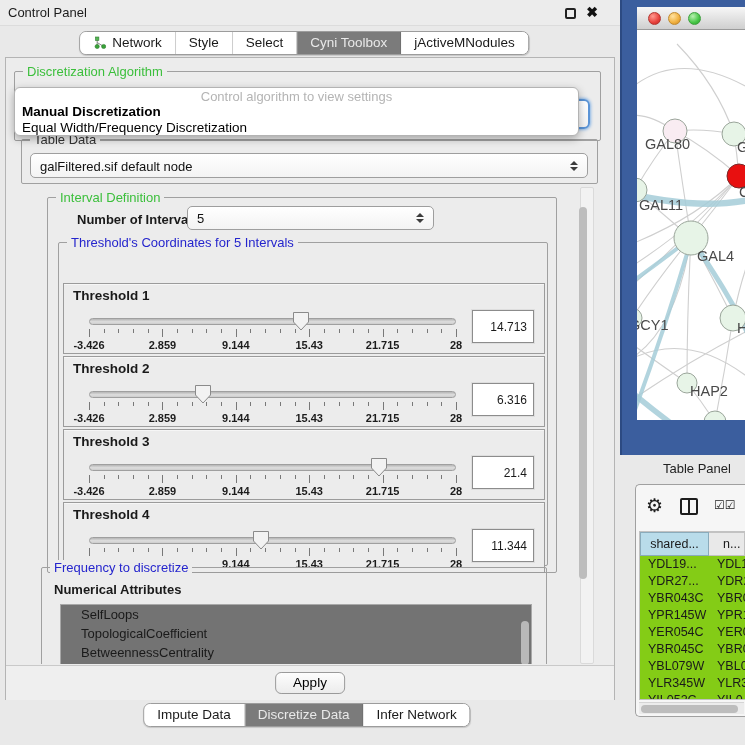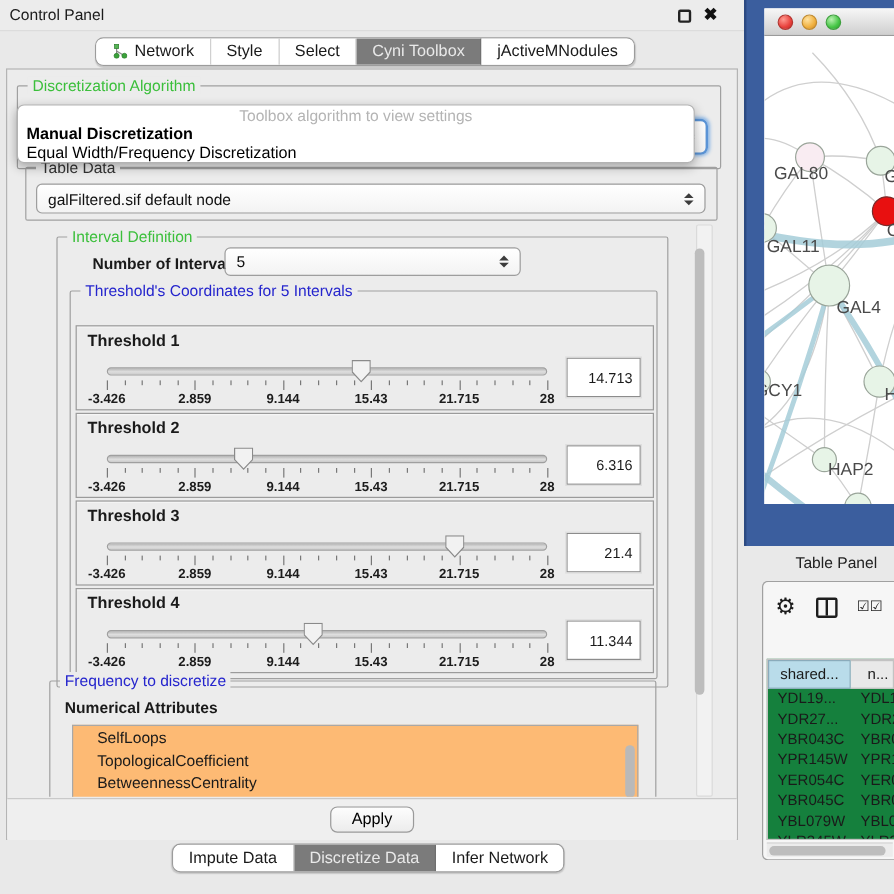--- a/index.html
+++ b/index.html
@@ -41,36 +41,36 @@
   .popup .item { height:16px; line-height:16px; padding-left:7px; font-size:13.5px; color:#000; }
   .popup .item.b { font-weight:bold; }
 
   .scrollpane { position:absolute; left:2px; top:129px; width:572px; height:477px; overflow:hidden; }
   .vscroll { position:absolute; width:14px; background:#f2f2f2; border:1px solid #dadada; border-radius:2px; }
   .vscroll .thumb { position:absolute; left:2px; width:8px; background:#bdbdbd; border-radius:4px; }
   .sp-scroll { left:574px; top:129px; height:477px; }
 
   .noi-label { position:absolute; font-weight:bold; font-size:13px; }
 
-  .thpanel { position:absolute; left:4px; width:482px; height:71px; background:#ececec; border:1px solid #9b9b9b; box-shadow:inset 0 1px 0 #f6f6f6; }
+  .thpanel { position:absolute; left:4px; width:482px; height:71px; background:#ececec; border:1px solid #9b9b9b; box-shadow:inset 0 1px 0 #f6f6f6;margin-top:12px; }
   .thpanel .tlabel { position:absolute; left:9px; top:4px; font-weight:bold; font-size:13.5px; }
   .slider { position:absolute; left:25px; top:28px; width:367px; height:40px; }
   .track { position:absolute; left:0; top:6px; width:100%; height:7px; border:1px solid #9f9f9f; border-radius:4px; background:linear-gradient(#b5b5b5,#dedede 55%,#cccccc); }
   .thumb { position:absolute; top:0; transform:translateX(-50%); }
   .ticks { position:absolute; left:0; top:17px; width:100%; height:9px; }
   .tick { position:absolute; top:0; width:1px; background:#787878; }
   .tick.minor { height:4px; }
   .tick.major { height:8px; }
   .tlabels { position:absolute; left:0; top:27px; width:100%; height:12px; }
   .tlab { position:absolute; transform:translateX(-50%); font-size:11px; font-weight:bold; color:#1c1c1c; white-space:nowrap;text-align:right; }
   .vbox { position:absolute; right:10px; top:26px; width:62px; height:33px; background:#fff; border:1px solid #8c8c8c; outline:1px solid #dedede; }
   .vbox span { position:absolute; right:6px; top:50%; transform:translateY(-50%); font-size:12px; }
 
   .attr-label { position:absolute; left:12px; top:14px; font-weight:bold; font-size:13px; }
-  .attrlist { position:absolute; background:#fdba74; border:1px solid #a8a8a8; overflow:hidden; }
+  .attrlist { position:absolute; background:#737373; border:1px solid #a8a8a8; overflow:hidden; }
   .attrlist .li { padding-left:20px; height:19px; line-height:19px; font-size:13px; }
   .attrlist .sb { position:absolute; right:2px; top:16px; width:8px; height:44px; background:#b9b9b9; border-radius:4px; }
 
   .applybar { position:absolute; left:0; top:607px; width:608px; height:35px; background:#efefef; border-top:1px solid #c9c9c9; }
   .btn { position:absolute; left:50%; top:6px; transform:translateX(-50%); padding:2px 17px 3px; font-size:13.5px; background:linear-gradient(#fdfdfd,#ececec); border:1px solid #9a9a9a; border-radius:6px; }
 
   
   .netframe { position:absolute; left:620px; top:0; width:125px; height:455px; background:#3b5e9e; box-shadow:inset 2px 0 0 #2c4a82; }
   .macwin { position:absolute; left:17px; top:7px; width:108px; height:413px; background:#fff; }
   .macbar { position:absolute; left:0; top:0; width:100%; height:23px; background:linear-gradient(#f7f7f7,#cfcfcf); border-bottom:1px solid #9a9a9a; }
@@ -81,21 +81,21 @@
   .canvas { position:absolute; left:0; top:23px; width:111px; height:390px; background:#fff; overflow:hidden; }
 
   .tp-title { position:absolute; left:620px; top:455px; width:125px; height:29px; background:#e9e9e9; }
   .tp-title span { position:absolute; left:43px; top:6px; font-size:13px; color:#222; }
   .tpanel { position:absolute; left:635px; top:484px; width:110px; height:233px; background:#f6f6f6; border:1px solid #a0a0a0; border-right:none; border-radius:5px 0 0 5px; }
   .tp-toolbar { position:absolute; left:0; top:0; width:100%; height:45px; }
   .gear { position:absolute; left:10px; top:9px; font-size:19px; color:#1d1d1d; }
   .spliticon { position:absolute; left:44px; top:13px; width:18px; height:17px; border:2px solid #1d1d1d; border-radius:2px; }
   .spliticon:after { content:""; position:absolute; left:6px; top:0; width:2px; height:13px; background:#1d1d1d; }
   .checks { position:absolute; left:78px; top:13px; font-size:12px; letter-spacing:0; color:#222; }
-  .tbl { position:absolute; left:3px; top:46px; right:0; bottom:16px; background:#15803d; border:1px solid #c2c2c2; border-right:none; overflow:hidden;margin-top:18px; }
+  .tbl { position:absolute; left:3px; top:46px; right:0; bottom:16px; background:#84cc16; border:1px solid #c2c2c2; border-right:none; overflow:hidden; }
   .tbl-head { display:flex; height:24px; }
   .th1 { width:69px; background:#b9dcea; border:1px solid #8aabbb; font-size:12.5px; text-align:center; line-height:22px; flex:none; }
   .th2 { flex:1; background:#e9e9e9; border:1px solid #c2c2c2; border-left:none; font-size:12.5px; line-height:22px; padding-left:14px; }
   .trow { display:flex; height:17px; line-height:17px; font-size:12.5px; }
   .td1 { width:69px; padding-left:8px; flex:none; overflow:hidden; white-space:nowrap; }
   .td2 { flex:1; padding-left:8px; overflow:hidden; white-space:nowrap; }
   .hscroll { position:absolute; left:3px; bottom:2px; right:1px; height:12px; background:#ececec; border-top:1px solid #d5d5d5; }
   .hscroll .thumbh { position:absolute; left:2px; top:2px; height:8px; width:92%; background:#bdbdbd; border-radius:4px; }
 
   svg text { font-family:"Liberation Sans", sans-serif; }
@@ -140,21 +140,21 @@
       <span class="legend green">Discretization Algorithm</span>
       <div class="combo focused" style="left:9px; top:27px; width:566px; height:30px;">
         <span class="arrows">
             <i class="up"></i>
             <i class="dn"></i>
           </span>
       </div>
     </div>
 
     <div class="popup">
-      <div class="ph">Toolbox algorithm to view settings</div>
+      <div class="ph">Control algorithm to view settings</div>
       <div id="popup-items">
           <div class="item b">Manual Discretization</div>
           <div class="item">Equal Width/Frequency Discretization</div>
         </div>
     </div>
 
     <div class="group" style="left:15px; top:81px; width:577px; height:45px;">
       <span class="legend dark">Table Data</span>
       <div class="combo" style="left:8px; top:13px; width:558px; height:25px;">
         <span class="val">galFiltered.sif default node</span>

